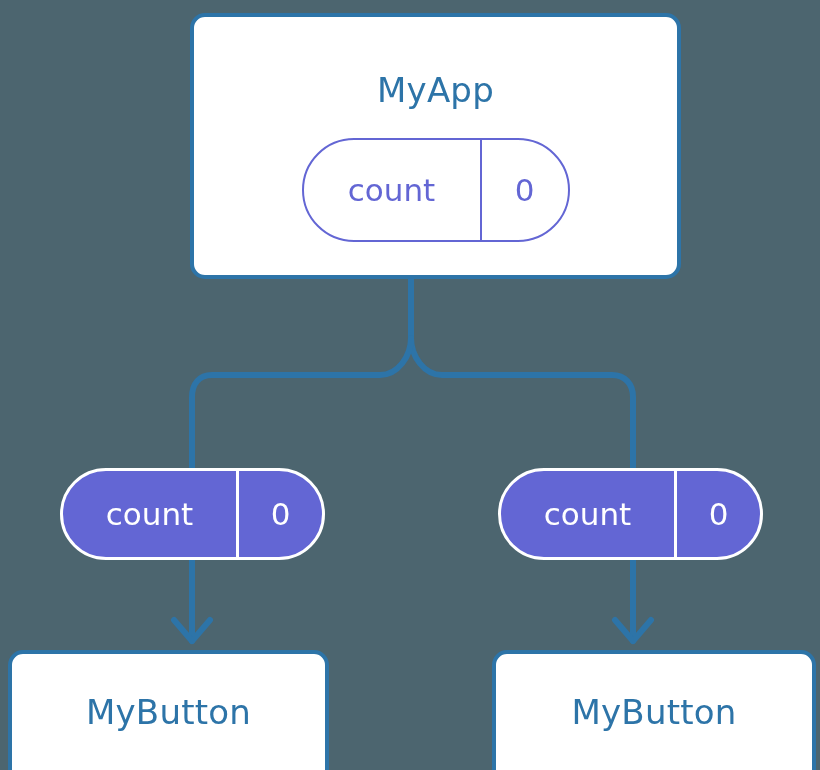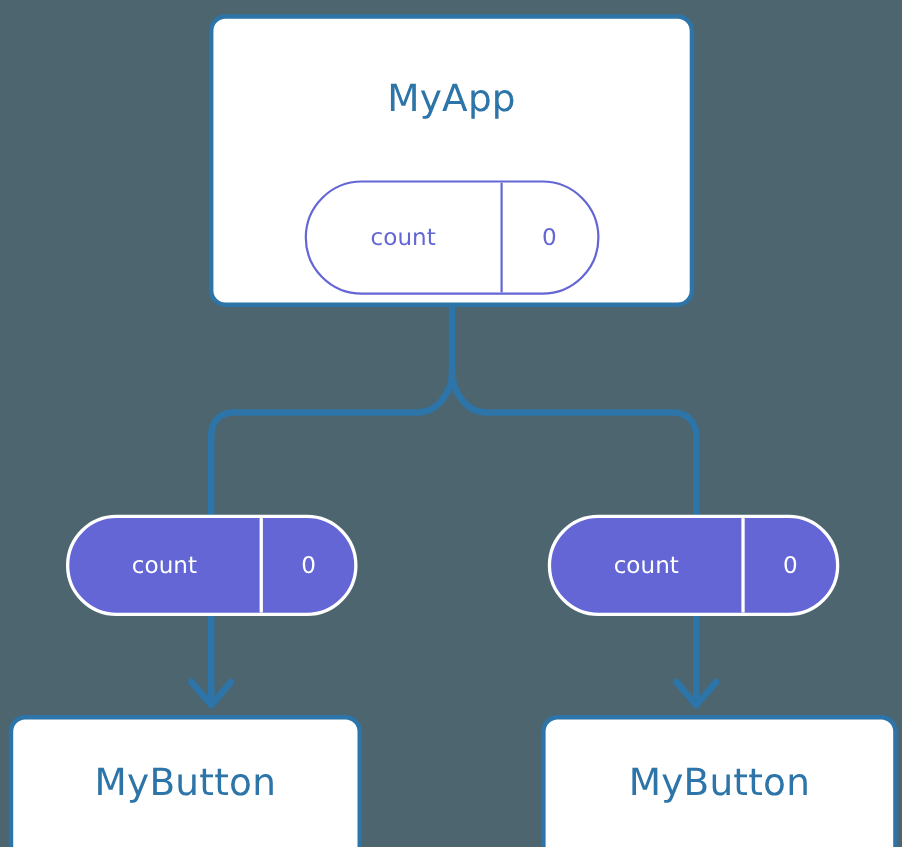--- a/index.html
+++ b/index.html
@@ -52,21 +52,21 @@
     display: flex;
     align-items: stretch;
     border-radius: 999px;
     overflow: hidden;
     box-sizing: border-box;
   }
   .pill-key, .pill-val {
     display: flex;
     align-items: center;
     justify-content: center;
-    font-size: 21px;
+    font-size: 31px;
     line-height: 1;
     box-sizing: border-box;
     white-space: nowrap;
   }
   
   .pill-outline {
     border: 2.4px solid #6366d4;
     background: transparent;
   }
   .pill-outline .pill-key {
@@ -112,21 +112,21 @@
                L 192 480"></path>
 
       <path d="M 192 556 L 192 641"></path>
       <path d="M 174 620 L 192 641 L 210 620"></path>
 
       <path d="M 633 556 L 633 641"></path>
       <path d="M 615 620 L 633 641 L 651 620"></path>
     </g>
   </svg>
 
-  <div class="node comp-box" style="left: 190px; top: 13px; width: 441px; height: 266px; padding-top: 56px; border-color: rgb(45, 116, 168); background: rgb(255, 255, 255); gap: 26px;">
+  <div class="node comp-box" style="left: 190px; top: 13px; width: 491px; height: 266px; padding-top: 56px; border-color: rgb(45, 116, 168); background: rgb(255, 255, 255);">
     <div class="comp-title" style="color: rgb(45, 116, 168);">MyApp</div>
 
     <div class="pill pill-outline" style="margin-top: 31px; width: 268px; height: 104px; border-color: rgb(99, 102, 212);">
       <div class="pill-key" style="width: 178px; color: rgb(99, 102, 212); border-right-color: rgb(99, 102, 212);">count</div>
       <div class="pill-val" style="flex: 1 1 0%; color: rgb(99, 102, 212);">0</div>
     </div>
   </div>
 
   <div class="node pill pill-filled" style="left: 60px; top: 468px; width: 265px; height: 92px; background: rgb(99, 102, 212); border-color: rgb(255, 255, 255);">
     <div class="pill-key" style="width: 176px; color: rgb(255, 255, 255); border-right-color: rgb(255, 255, 255);">count</div>

